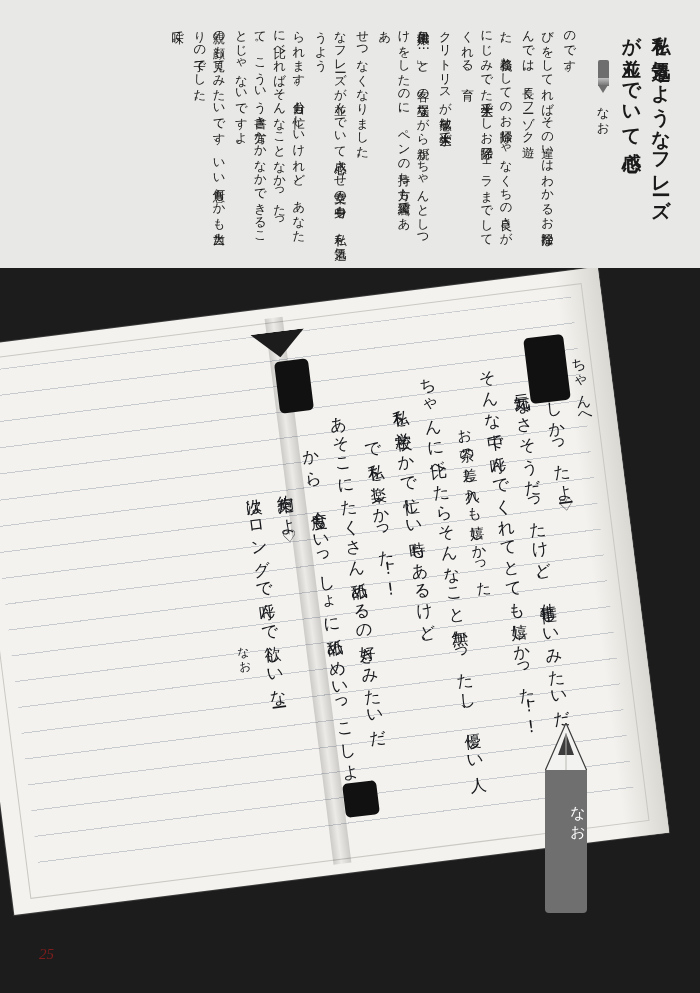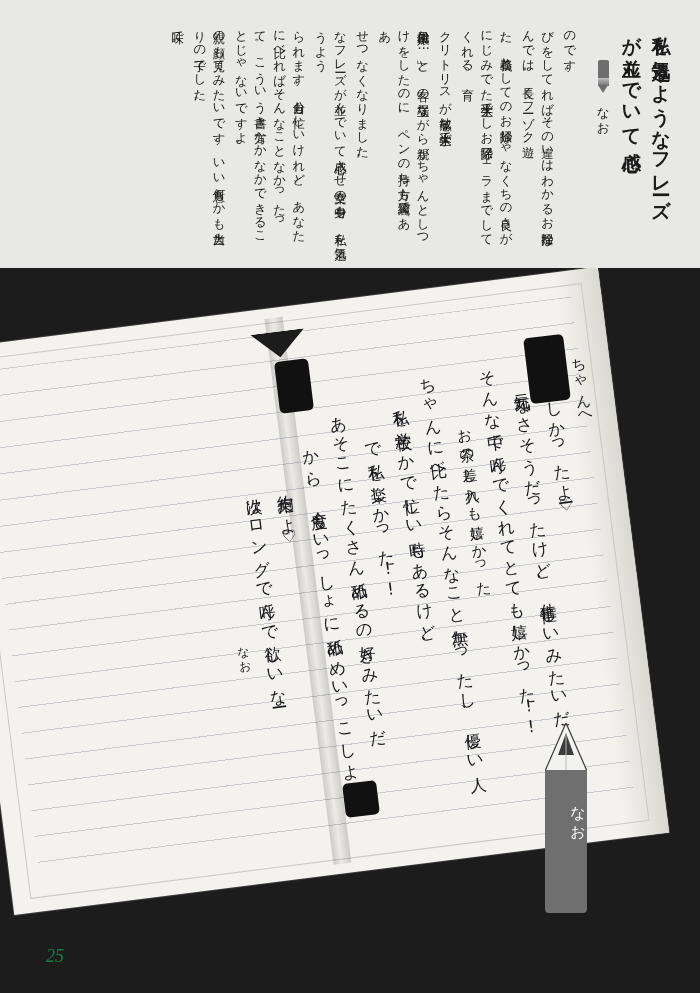--- a/index.html
+++ b/index.html
@@ -251,26 +251,26 @@
     color: #ffffff;
     font-size: 15px;
     font-family: "DejaVu Sans", "Liberation Sans", sans-serif;
     text-align: center;
     letter-spacing: 0.18em;
   }
 
   
   #page-number {
     position: absolute;
-    left: 46px;
+    left: 39px;
     top: 946px;
     font-family: "Liberation Serif", serif;
     font-style: italic;
-    font-size: 18px;
-    color: #15803d;
+    font-size: 15px;
+    color: #7f1d1d;
   }
 </style>
 </head>
 <body>
 
 <div id="page">
 
   <div id="top-panel">
     <div id="top-panel-inner">
 

